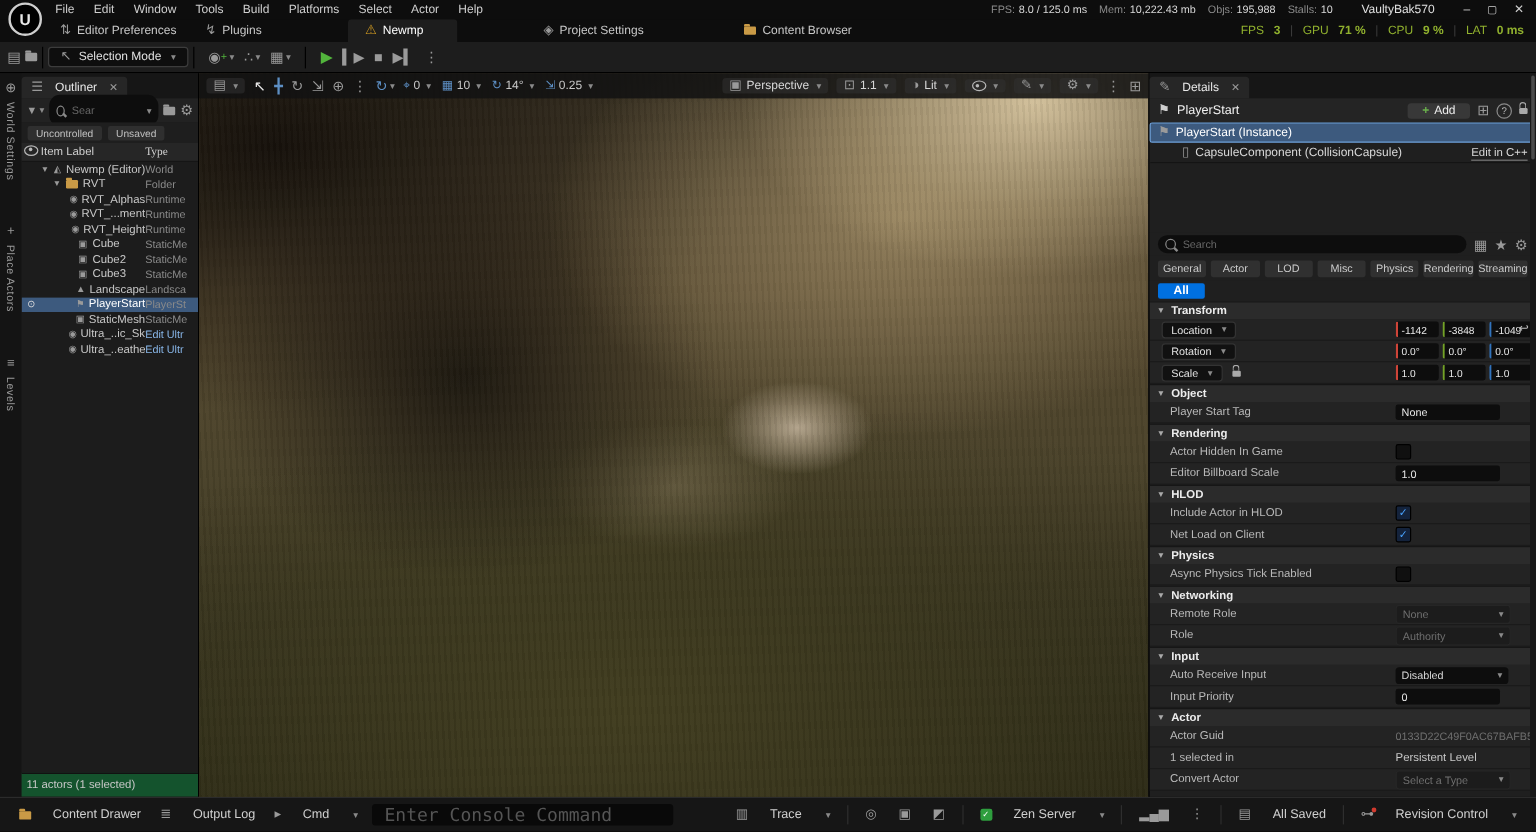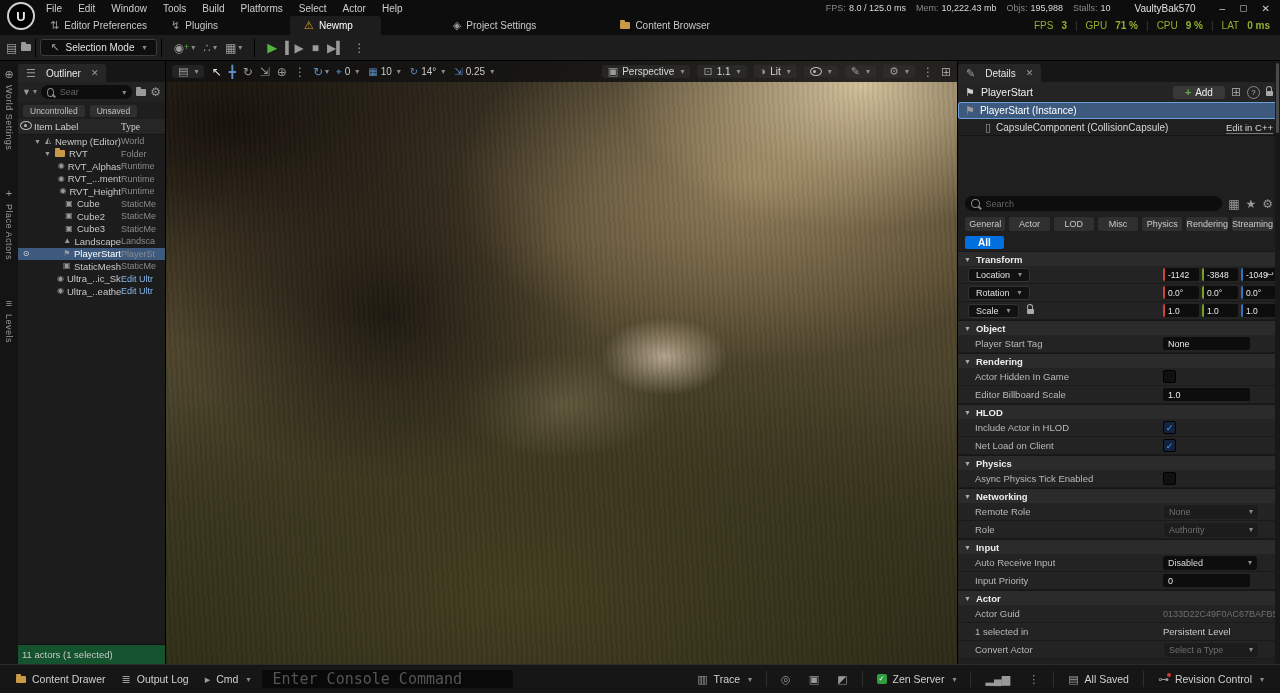--- a/index.html
+++ b/index.html
@@ -37,21 +37,21 @@
   .leftstrip{width:18px;background:#141414;display:flex;flex-direction:column;align-items:center;padding-top:8px;gap:38px;}
   .strip-item{display:flex;flex-direction:column;align-items:center;gap:5px;color:#9a9a9a;font-size:9px;}
   .strip-item .lbl{writing-mode:vertical-rl;letter-spacing:.5px;}
 
   
   .outliner{width:147px;background:#1c1c1c;display:flex;flex-direction:column;border-right:1px solid #000;}
   .panel-tabstrip{height:21px;background:#161616;display:flex;align-items:flex-end;}
   .panel-tab{background:#262626;border-radius:3px 3px 0 0;height:18px;display:flex;align-items:center;gap:10px;padding:0 8px;font-size:10px;color:#e8e8e8;}
   .panel-tab .x{color:#9a9a9a;font-size:9px;}
   .filter-row{height:20px;display:flex;align-items:center;gap:4px;padding:0 4px;background:#222;}
-  .searchbox{flex:1;display:flex;align-items:center;gap:4px;background:#0d0d0d;border-radius:9px;height:14px;padding:0 6px;min-width:0;}
+  .searchbox{flex:1;display:flex;align-items:center;gap:4px;background:#0d0d0d;border-radius:9px;height:26px;padding:0 6px;min-width:0;}
   .searchbox input{background:transparent;border:none;outline:none;color:#bbb;font-size:9px;width:100%;font-family:inherit;}
   .searchbox input::placeholder{color:#666;}
   .badge-row{height:17px;display:flex;align-items:center;gap:5px;padding:0 5px;background:#1e1e1e;}
   .badge{background:#2f2f2f;border-radius:2px;font-size:8.5px;color:#c0c0c0;padding:1px 7px;}
   .colhead{height:15px;display:flex;align-items:center;background:#262626;font-size:9.5px;color:#d0d0d0;border-bottom:1px solid #151515;}
   .colhead .c1{width:16px;text-align:center;}
   .colhead .c2{flex:1;}
   .colhead .c3{width:44px;font-family:Liberation Serif, serif;}
   .orows{flex:1;overflow:hidden;background:#1c1c1c;}
   .orow{height:12.5px;display:flex;align-items:center;font-size:9.5px;color:#c8c8c8;}
@@ -134,21 +134,21 @@
   .eye-shape::after{content:'';position:absolute;width:3px;height:3px;background:#b8b8b8;border-radius:50%;left:2.5px;top:1.5px;}
   .padlock{width:7px;height:5px;background:#aaa;border-radius:1px;position:relative;display:inline-block;margin-top:4px;}
   .padlock::before{content:'';position:absolute;width:4px;height:4px;border:1.5px solid #aaa;border-bottom:none;border-radius:3px 3px 0 0;top:-5px;left:0;}
   .qmark{width:11px;height:11px;border:1px solid #8a8a8a;border-radius:50%;display:inline-flex;align-items:center;justify-content:center;font-size:8px;color:#bbb;}
   .zen-dot{width:10px;height:10px;background:#2e9e3e;border-radius:2px;display:inline-flex;align-items:center;justify-content:center;font-size:7px;color:#fff;}
   .revwrap{position:relative;display:inline-flex;}
   .revwrap::after{content:'';position:absolute;width:4px;height:4px;background:#d03a2e;border-radius:50%;right:-2px;top:-1px;}
 
   
   .statusbar{height:28px;background:#161616;border-top:1px solid #2b2b2b;display:flex;align-items:center;gap:4px;padding:0 8px;font-size:10.5px;}
-  .sb-item{display:flex;align-items:center;gap:6px;color:#d0d0d0;padding:0 8px;height:100%;}
+  .sb-item{display:flex;align-items:center;gap:18px;color:#d0d0d0;padding:0 8px;height:100%;}
   .console{display:flex;align-items:center;background:#090909;border-radius:3px;height:18px;width:235px;padding:0 8px;}
   .console input{background:transparent;border:none;outline:none;width:100%;color:#aaa;font-family:"DejaVu Sans Mono","Liberation Mono",monospace;font-size:15px;}
   .console input::placeholder{color:#555;}
   .sb-right{margin-left:auto;display:flex;align-items:center;gap:2px;height:100%;}
   .sb-sep{width:1px;height:16px;background:#2e2e2e;margin:0 4px;}
 </style>
 </head>
 <body>
 
 <div class="app">

